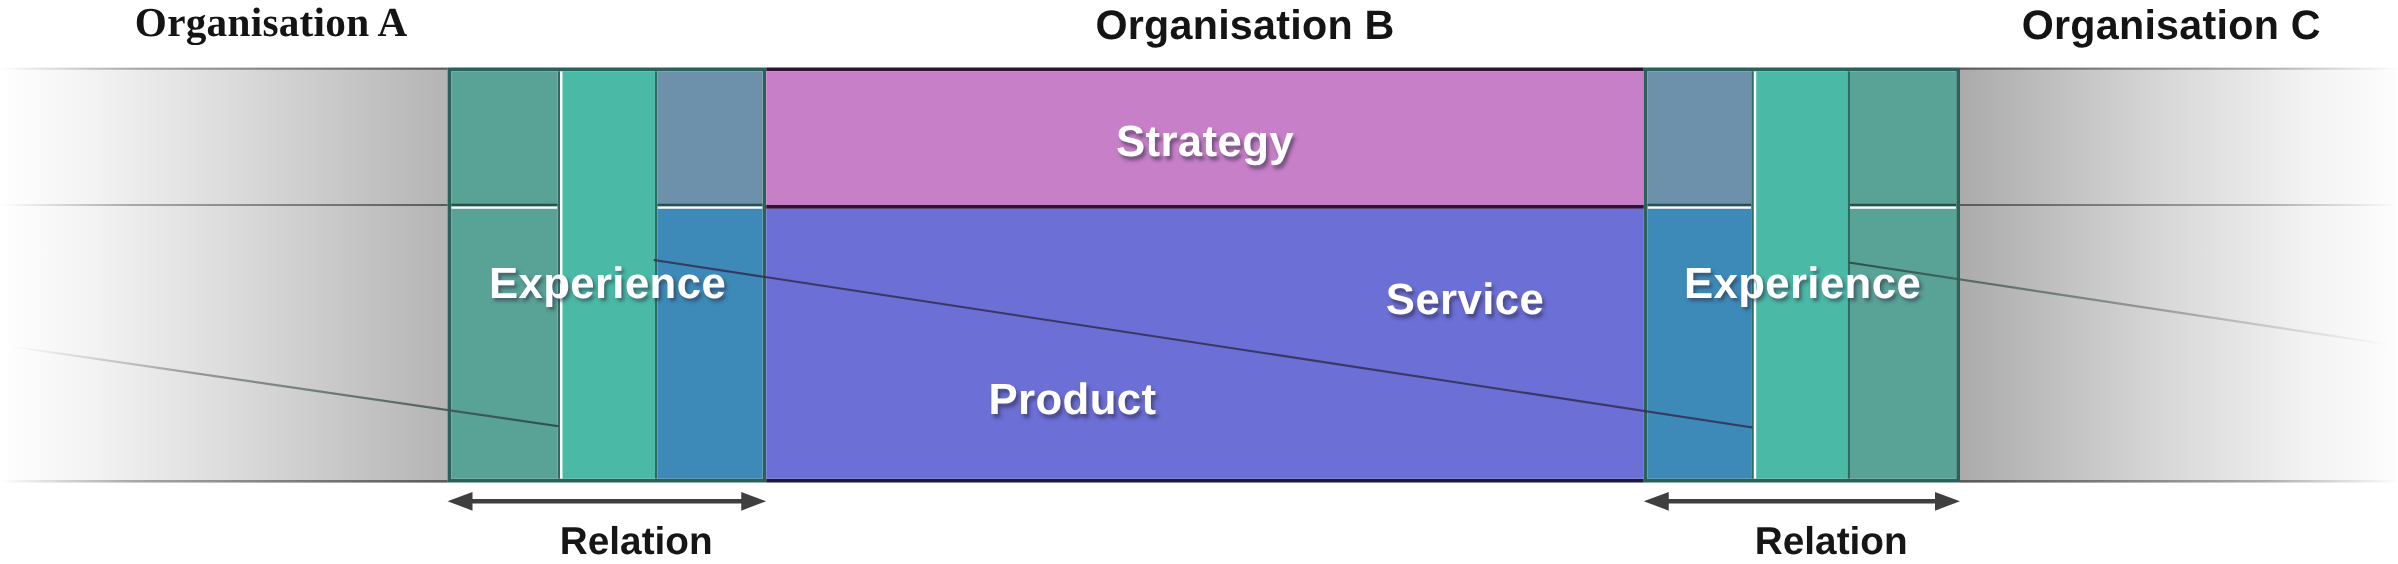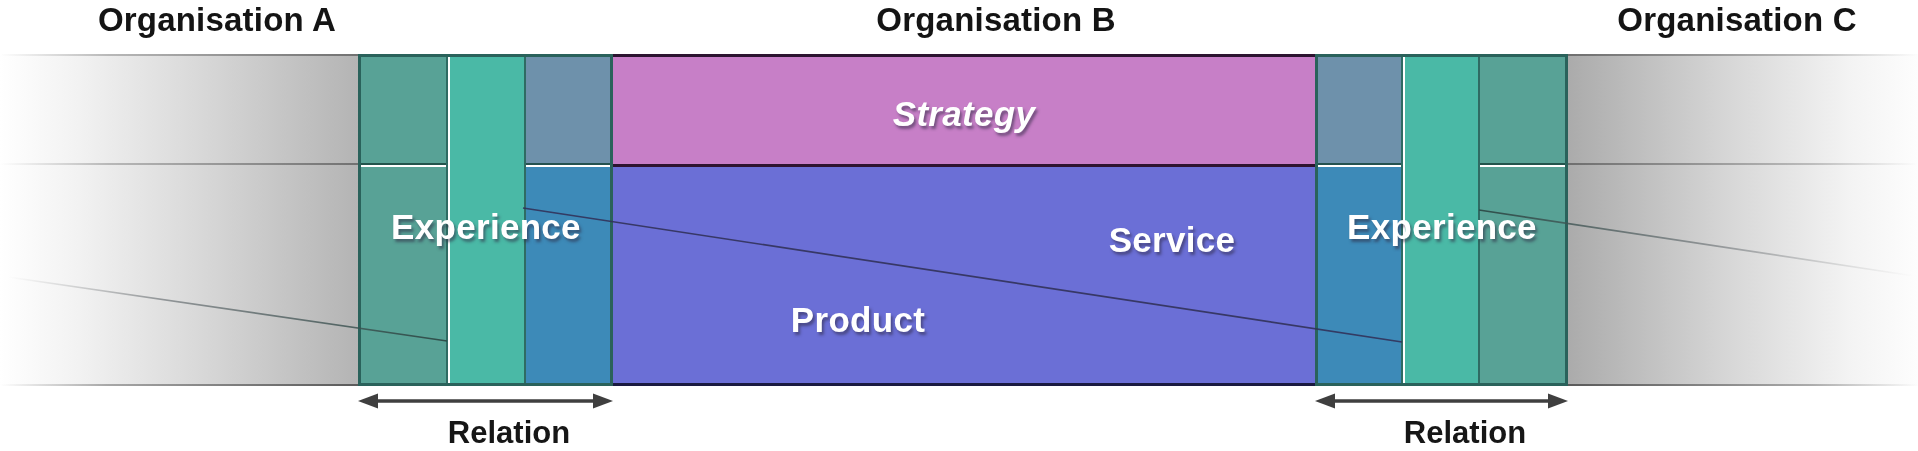--- a/index.html
+++ b/index.html
@@ -13,21 +13,21 @@
     overflow:hidden;
   }
 
   
   .org-title {
     position:absolute; top:1px;
     transform:translateX(-50%);
     font-size:33px; font-weight:700; color:#141414;
     letter-spacing:0.2px; white-space:nowrap;
   }
-  .org-title.a { left:217px; }
+  .org-title.a { left:217px;font-family:Liberation Serif, serif; }
   .org-title.b { left:964px;margin-left:32px; }
   .org-title.c { left:1737px; }
 
   
   .band-el { position:absolute; top:54px; height:332px; }
 
   
   .grad-a { left:0; width:358px;
     background:linear-gradient(to right,#ffffff 0%,#f2f2f2 22%,#d9d9d9 55%,#b4b4b4 100%); }
   .grad-c { left:1568px; width:350px;
@@ -62,21 +62,21 @@
   .overlay { position:absolute; left:0; top:0; width:1918px; height:451px;
     z-index:5; pointer-events:none; }
 
   
   .block-label {
     position:absolute; transform:translateX(-50%);
     font-size:35px; font-weight:700; color:#ffffff;
     letter-spacing:0.3px; white-space:nowrap; z-index:8;
     text-shadow:2px 3px 3px rgba(45,40,65,.55);
   }
-  .lab-strategy   { left:964px;  top:94px;font-style:italic;  }
+  .lab-strategy   { left:964px;  top:94px;  }
   .lab-exp-left   { left:486px;  top:207px; }
   .lab-exp-right  { left:1442px; top:207px; }
   .lab-service    { left:1172px; top:220px;text-align:right; }
   .lab-product    { left:858px;  top:300px; }
 
   
   .relation-label {
     position:absolute; transform:translateX(-50%);
     font-size:31px; font-weight:700; color:#161616;
     white-space:nowrap; z-index:8;margin-left:24px;

